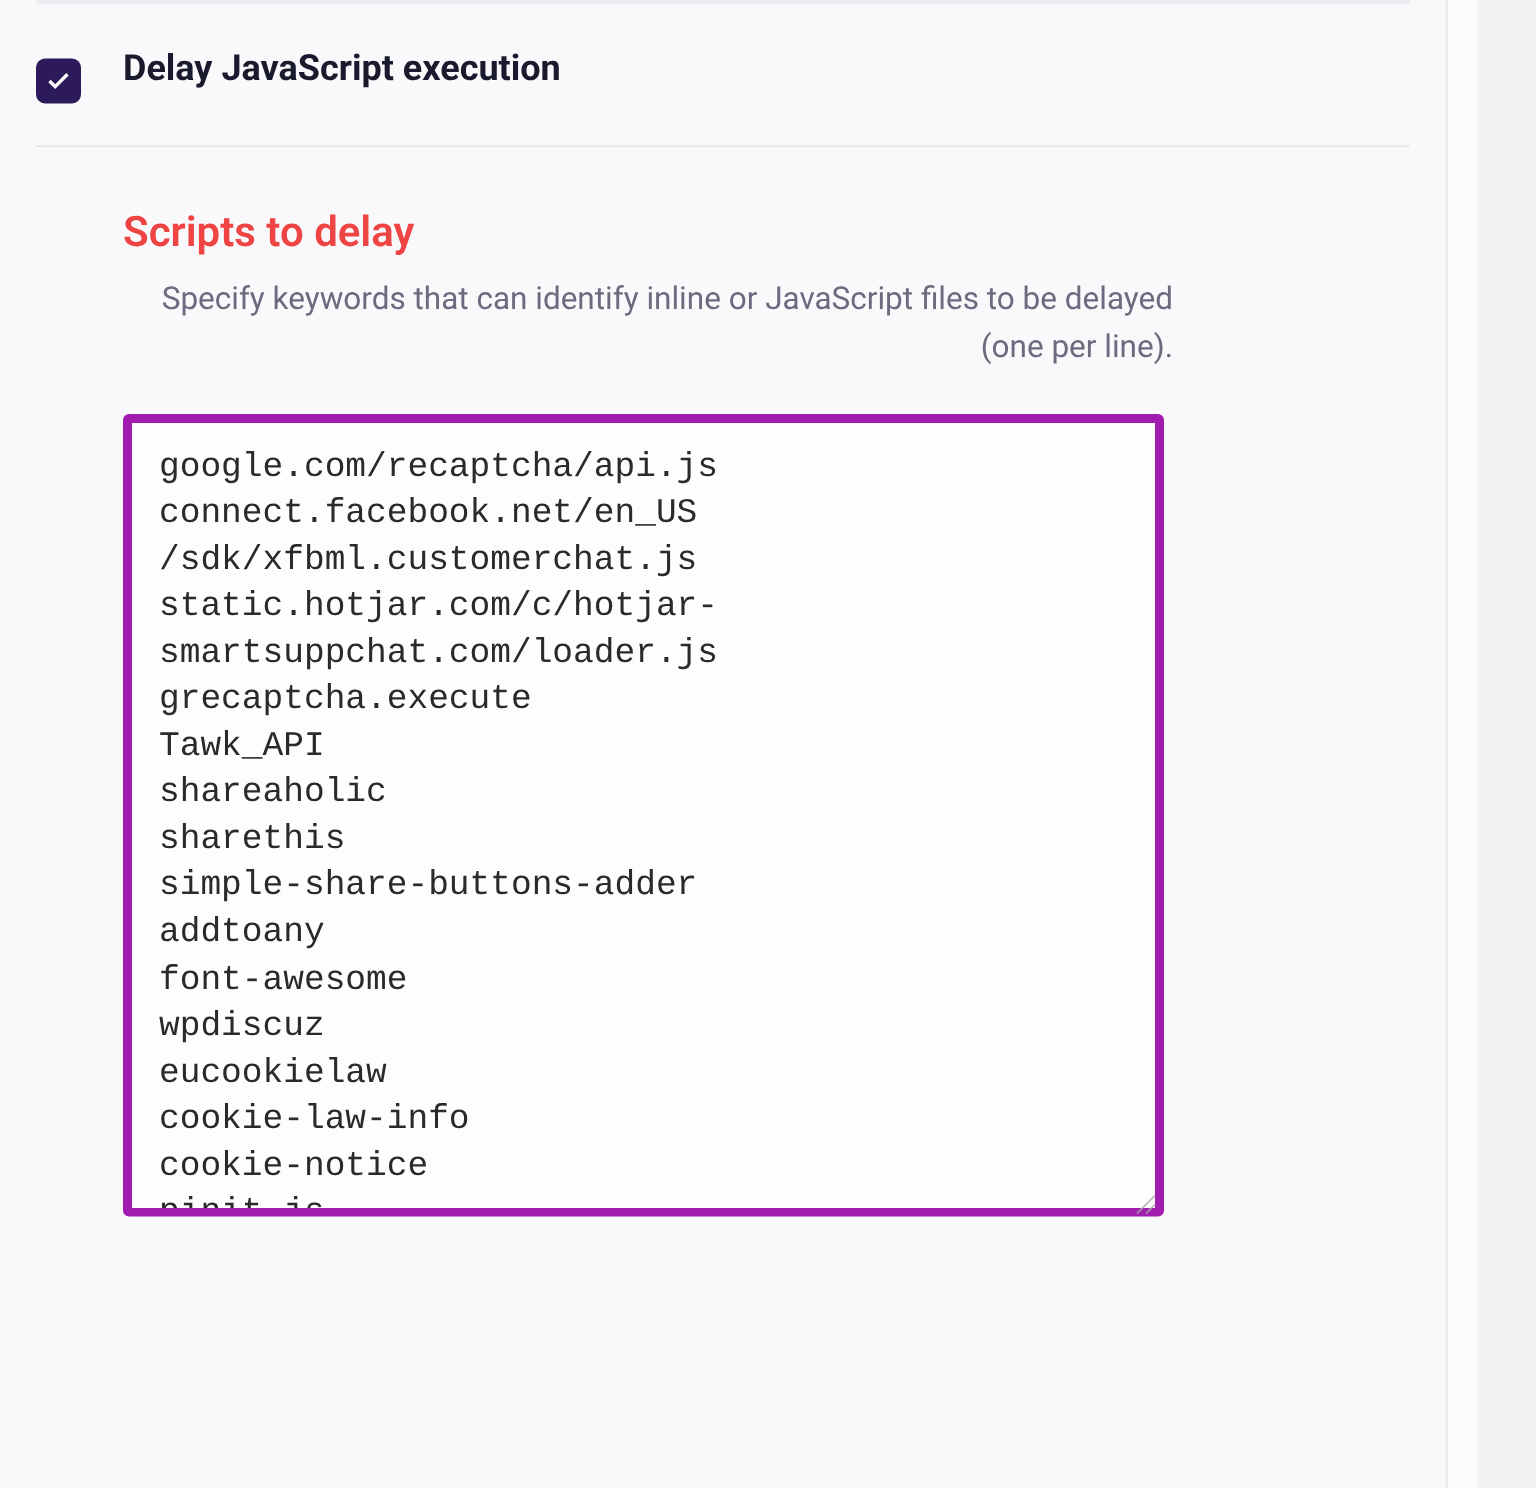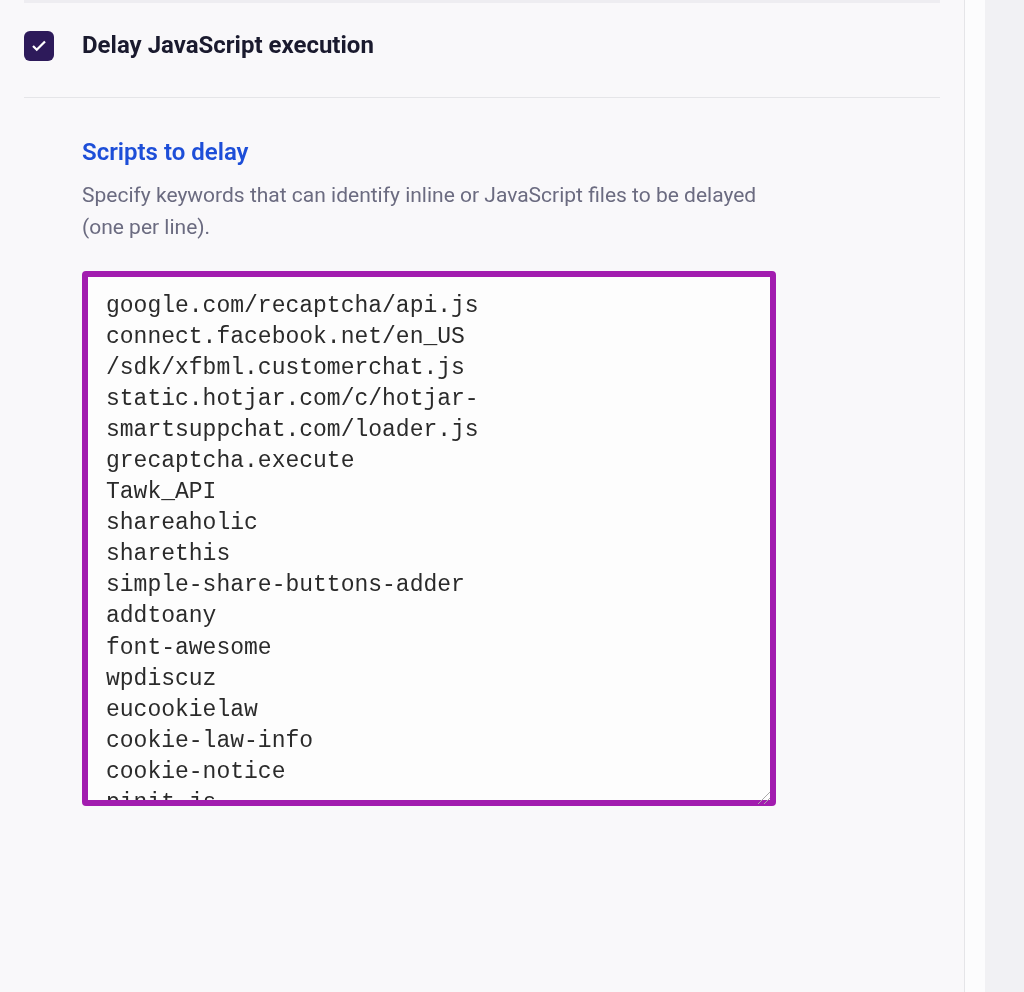--- a/index.html
+++ b/index.html
@@ -40,21 +40,21 @@
       background: #f1f1f4;
     }
     .top-divider {
       height: 3px;
       background: #eeedf1;
       margin: 0 24px 0 24px;
     }
     .section {
       display: flex;
       padding: 28px 24px 28px 24px;
-      align-items: flex-start;
+      align-items: flex-end;
     }
     .checkbox {
       width: 30px;
       height: 30px;
       background: #2d1a5a;
       border-radius: 6px;
       display: flex;
       align-items: center;
       justify-content: center;
       flex-shrink: 0;
@@ -84,31 +84,32 @@
     }
     .divider {
       height: 1px;
       background: #e5e5e8;
       margin: 0 24px 0 24px;
     }
     .subsection {
       padding: 40px 24px 24px 82px;
     }
     .subsection-title {
-      font-size: 24px;
+      font-size: 28px;
       font-weight: 600;
-      color: #1d4ed8;
+      color: #ef4444;
       margin-bottom: 14px;
     }
     .subsection-desc {
       font-size: 21px;
       color: #6b6b80;
       line-height: 1.5;
       margin-bottom: 28px;
       max-width: 700px;
+      text-align: right;
     }
     .textarea-wrapper {
       position: relative;
       width: 694px;
     }
     textarea {
       width: 100%;
       height: 535px;
       border: 6px solid #a21caf;
       border-radius: 4px;

